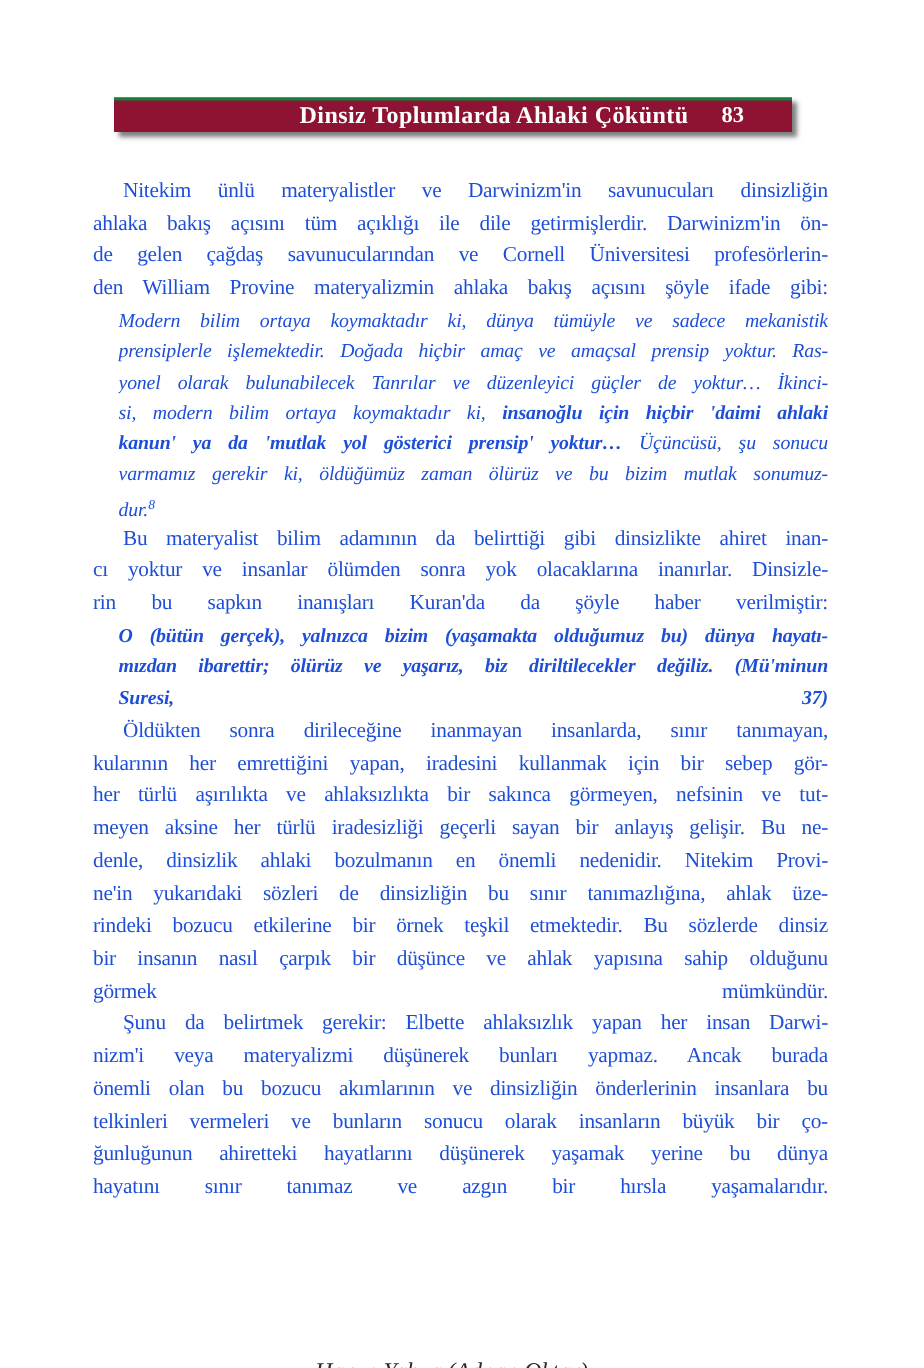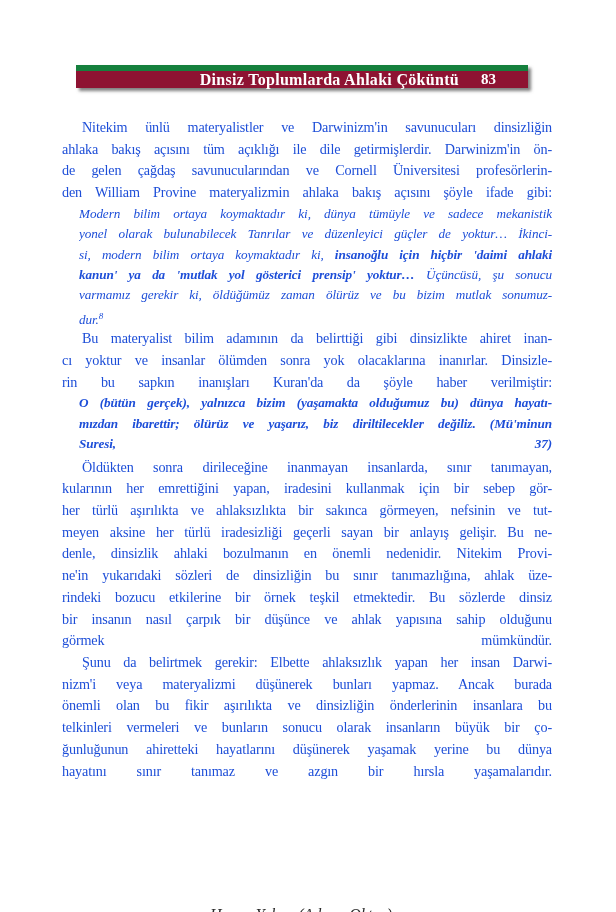--- a/index.html
+++ b/index.html
@@ -17,21 +17,21 @@
   }
 
   
   .header-bar {
     position: absolute;
     left: 76px;
     top: 65px;
     width: 452px;
     height: 23px;
     background: #8e1332;
-    border-top: 6px solid #15803d;
+    border-top: 2px solid #15803d;
     box-shadow: 3px 3px 3px rgba(85, 85, 85, 0.75);
     display: flex;
     align-items: center;
     color: #ffffff;
     box-sizing: border-box;
   }
   .header-title {
     margin-left: auto;
     font-size: 16px;
     font-weight: bold;
@@ -111,20 +111,21 @@
 
   <div class="body-text" style="color: #1d4ed8;">
       <div class="para main">
         <div class="line indent"><span>Nitekim ünlü materyalistler ve Darwinizm'in savunucuları dinsizliğin</span></div>
         <div class="line"><span>ahlaka bakış açısını tüm açıklığı ile dile getirmişlerdir. Darwinizm'in ön-</span></div>
         <div class="line"><span>de gelen çağdaş savunucularından ve Cornell Üniversitesi profesörlerin-</span></div>
         <div class="line last"><span>den William Provine materyalizmin ahlaka bakış açısını şöyle ifade gibi:</span></div>
       </div>
       <div class="para quote">
         <div class="line"><span>Modern bilim ortaya koymaktadır ki, dünya tümüyle ve sadece mekanistik</span></div>
+        <div class="line"><span>prensiplerle işlemektedir. Doğada hiçbir amaç ve amaçsal prensip yoktur. Ras-</span></div>
         <div class="line"><span>yonel olarak bulunabilecek Tanrılar ve düzenleyici güçler de yoktur… İkinci-</span></div>
         <div class="line"><span>si, modern bilim ortaya koymaktadır ki, </span><span class="bold">insanoğlu için hiçbir 'daimi ahlaki</span></div>
         <div class="line"><span class="bold">kanun' ya da 'mutlak yol gösterici prensip' yoktur…</span><span> Üçüncüsü, şu sonucu</span></div>
         <div class="line"><span>varmamız gerekir ki, öldüğümüz zaman ölürüz ve bu bizim mutlak sonumuz-</span></div>
         <div class="line last"><span>dur.</span><span class="sup">8</span></div>
       </div>
       <div class="para main">
         <div class="line indent"><span>Bu materyalist bilim adamının da belirttiği gibi dinsizlikte ahiret inan-</span></div>
         <div class="line"><span>cı yoktur ve insanlar ölümden sonra yok olacaklarına inanırlar. Dinsizle-</span></div>
         <div class="line last"><span>rin bu sapkın inanışları Kuran'da da şöyle haber verilmiştir:</span></div>
@@ -141,21 +142,21 @@
         <div class="line"><span>meyen aksine her türlü iradesizliği geçerli sayan bir anlayış gelişir. Bu ne-</span></div>
         <div class="line"><span>denle, dinsizlik ahlaki bozulmanın en önemli nedenidir.  Nitekim Provi-</span></div>
         <div class="line"><span>ne'in yukarıdaki sözleri de dinsizliğin bu sınır tanımazlığına, ahlak üze-</span></div>
         <div class="line"><span>rindeki bozucu etkilerine bir örnek teşkil etmektedir. Bu sözlerde dinsiz</span></div>
         <div class="line"><span>bir insanın nasıl çarpık bir düşünce ve ahlak yapısına sahip olduğunu</span></div>
         <div class="line last"><span>görmek mümkündür.</span></div>
       </div>
       <div class="para main">
         <div class="line indent"><span>Şunu da belirtmek gerekir: Elbette ahlaksızlık yapan her insan Darwi-</span></div>
         <div class="line"><span>nizm'i veya materyalizmi düşünerek bunları yapmaz. Ancak burada</span></div>
-        <div class="line"><span>önemli olan bu fikir aşırılıkta ve dinsizliğin önderlerinin insanlara bu</span></div>
+        <div class="line"><span>önemli olan bu bozucu akımlarının ve dinsizliğin önderlerinin insanlara bu</span></div>
         <div class="line"><span>telkinleri vermeleri ve bunların sonucu olarak insanların  büyük bir ço-</span></div>
         <div class="line"><span>ğunluğunun ahiretteki hayatlarını düşünerek yaşamak yerine bu dünya</span></div>
         <div class="line last"><span>hayatını sınır tanımaz ve azgın bir hırsla yaşamalarıdır.</span></div>
       </div>
     </div>
 
   <div class="footer">
     <span>Harun Yahya (Adnan Oktar)</span>
   </div>
 

